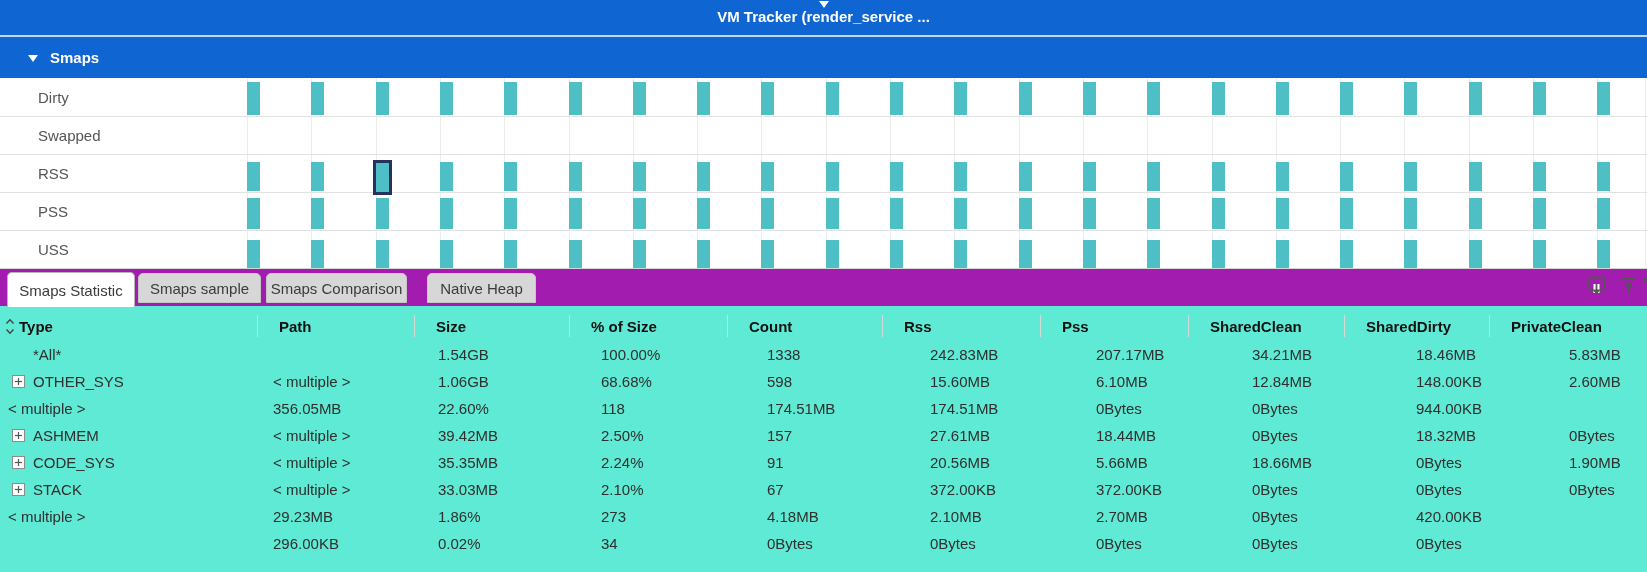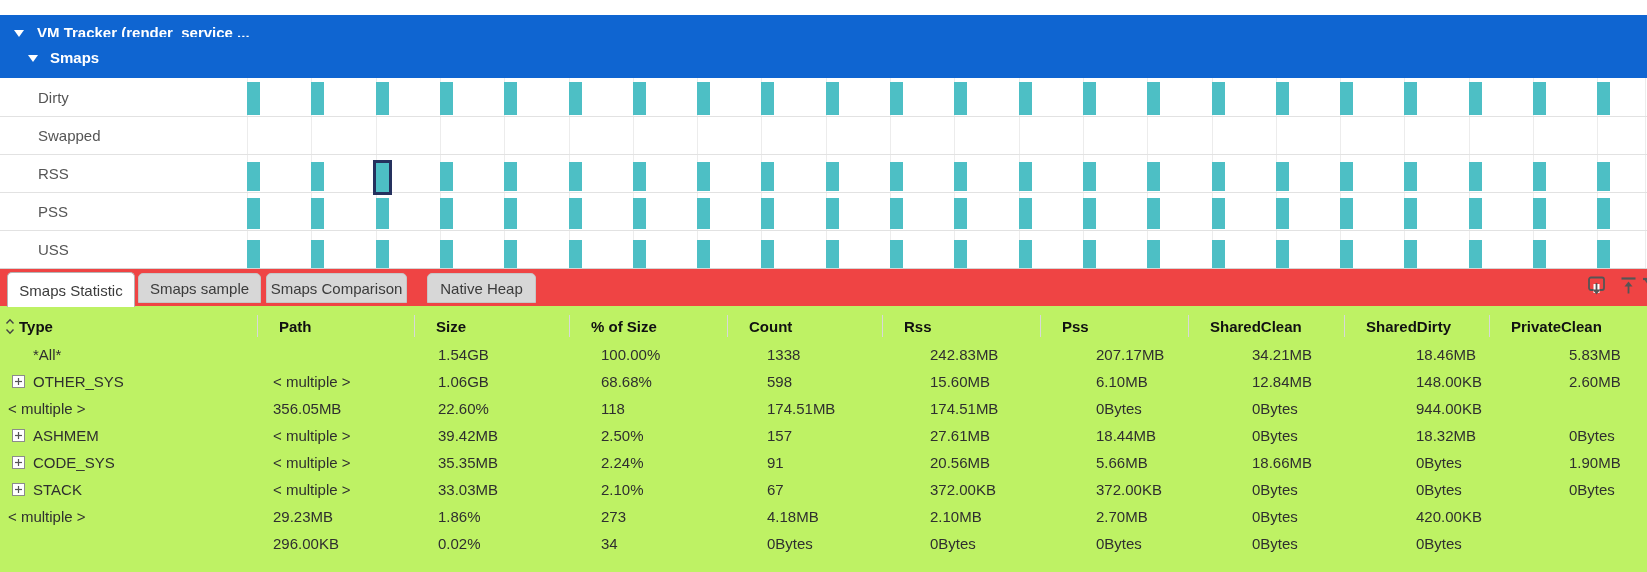--- a/index.html
+++ b/index.html
@@ -5,44 +5,44 @@
   :root{
     --blue:#0f65d1; --teal:#4dbfc5; --navy:#25315e;
     --rowline:#e2e2e2; --gridline:#ececec;
   }
   html,body{margin:0;padding:0;background:#fff;}
   .app{position:relative;width:1647px;height:572px;overflow:hidden;
        font-family:"Liberation Sans","DejaVu Sans",sans-serif;background:#fff;}
   
   .hdr{position:absolute;left:0;width:100%;background:var(--blue);color:#fff;
        display:flex;align-items:center;font-size:15px;font-weight:600;}
-  .hdr1{top:15px;height:37px;border-bottom:2px solid rgba(255,255,255,.75);box-sizing:border-box;}
+  .hdr1{top:0;height:37px;border-bottom:2px solid rgba(255,255,255,.75);box-sizing:border-box;flex-direction:column;}
   .hdr2{top:37px;height:41px;}
   .tri{width:10px;height:8px;flex:0 0 auto;}
   
   .chart{position:absolute;left:0;top:78px;width:1647px;height:190px;background:#fff;}
   .chart .rowline{position:absolute;left:0;width:100%;height:1px;background:var(--rowline);}
   .chart .grid{position:absolute;top:0;width:1px;height:190px;background:var(--gridline);}
   .chart .rowlabel{position:absolute;left:38px;transform:translateY(-50%);
        font-size:15px;color:#555;}
   .chart .bar{position:absolute;width:13px;background:var(--teal);}
   .chart .selbox{position:absolute;box-sizing:border-box;border:3px solid var(--navy);
        background:var(--teal);}
   
-  .strip{position:absolute;left:0;top:268px;width:1647px;height:38px;background:#ef4444;
+  .strip{position:absolute;left:0;top:268px;width:1647px;height:38px;background:#a21caf;
        border-top:1px solid #d5d5d5;box-sizing:border-box;}
   .tab{position:absolute;box-sizing:border-box;display:flex;align-items:center;justify-content:center;
        font-size:15px;color:#3b3b3b;border-radius:5px 5px 0 0;cursor:default;}
   .tab.active{top:3px;height:35px;background:#fff;border:1px solid #b5b5b5;border-bottom:none;z-index:3;}
   .tab.inactive{top:4px;height:30px;background:#d7d7d7;border:1px solid #c6c6c6;}
   .stripicons{position:absolute;right:8px;top:6px;display:flex;gap:11px;align-items:center;}
   .sicon{width:21px;height:21px;}
   .sliver{position:absolute;right:-2px;top:8px;width:7px;height:15px;}
   
-  .tbl{position:absolute;left:0;top:306px;width:1647px;height:266px;background:#bef264;
+  .tbl{position:absolute;left:0;top:306px;width:1647px;height:266px;background:#5eead4;
        font-size:15px;color:#2f2f2f;}
   .grid-row{display:grid;grid-template-columns:257px 157px 155px 158px 155px 158px 148px 156px 145px 1fr;
        align-items:center;}
   .thead{position:absolute;top:6px;left:0;width:100%;height:28px;font-weight:700;color:#111;}
   .thead .cell{height:22px;display:flex;align-items:center;padding-left:21px;}
   .thead .cell + .cell{border-left:1px solid #d8d8d8;}
   .thead .cell.first{padding-left:5px;border-left:none;}
   .tbody{position:absolute;top:35px;left:0;width:100%;}
   .trow{height:27px;gap:8px;}
   .trow .cell{padding-left:8px;white-space:nowrap;overflow:hidden;}

